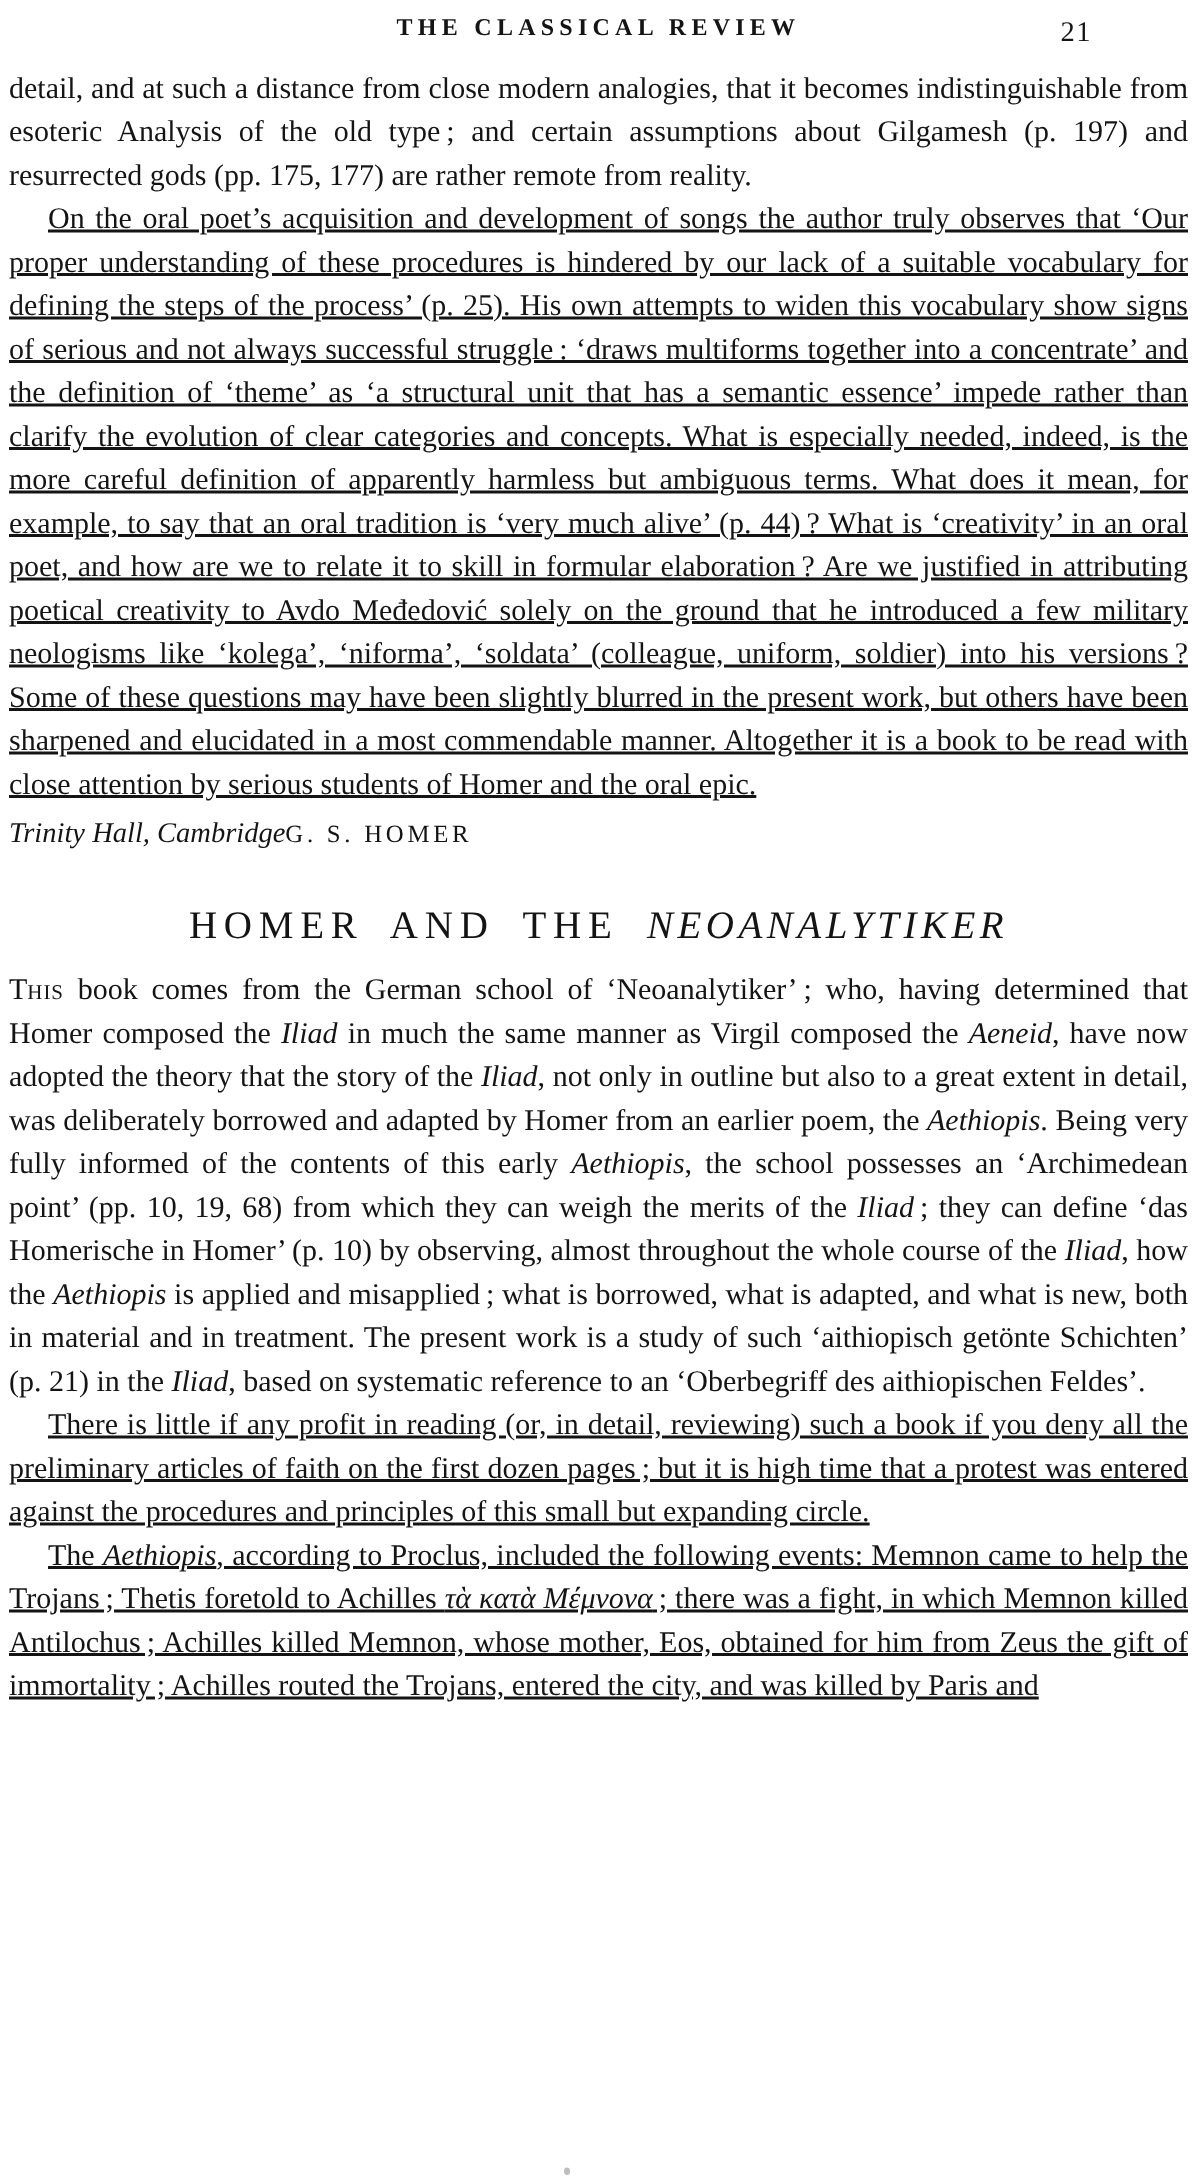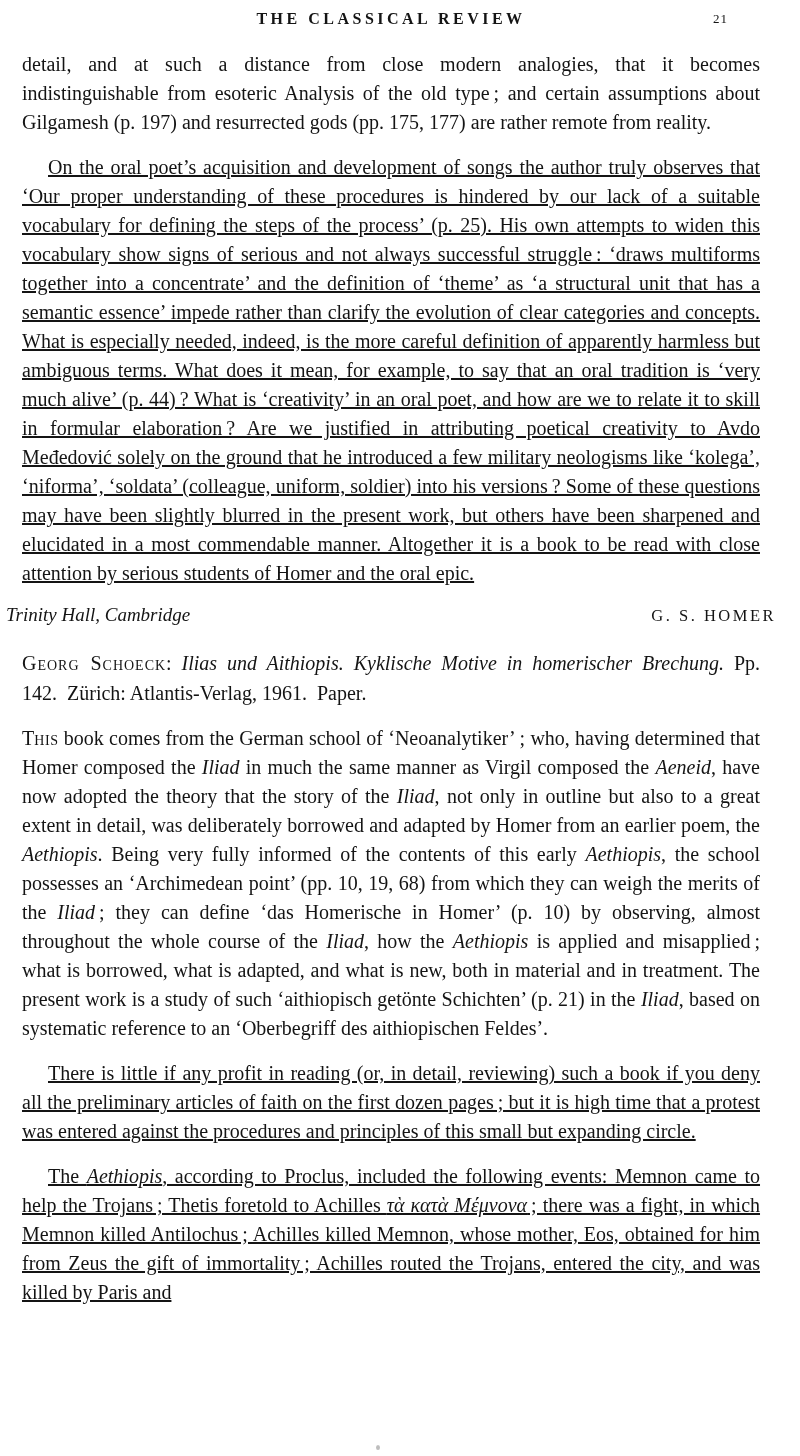--- a/index.html
+++ b/index.html
@@ -8,60 +8,60 @@
     width: 800px;
     height: 1456px;
     background: #ffffff;
     overflow: hidden;
   }
   .page {
     position: relative;
     box-sizing: border-box;
     width: 800px;
     height: 1456px;
-    padding: 8px 24px 0 6px;
+    padding: 8px 8px 0 6px;
     font-family: "Liberation Serif", "DejaVu Serif", serif;
     color: #141414;
     background: #ffffff;
   }
   
   .running-head {
     position: relative;
     text-align: center;
     margin-top: 2px;
     height: 24px;
   }
   .journal-title {
     font-size: 16px;
     font-weight: bold;
     letter-spacing: 3.5px;
   }
   .page-number {
     position: absolute;
-    right: 48px;
+    right: 64px;
     top: 1px;
-    font-size: 13px;
+    font-size: 19px;
     letter-spacing: 1px;
   }
   
   .review-end { margin-top: 11px; }
   .article-body { margin-top: 14px; }
   .page p {
-    margin: 16px;
+    margin: 0;
     font-size: 20px;
     line-height: 29px;
     text-align: justify;
   }
   p.indent { text-indent: 26px; text-decoration: underline; }
   .seg-i { font-style: italic; }
   .seg-sc { font-variant: small-caps; letter-spacing: 0.6px; }
   
   .signature {
     display: flex;
-    justify-content: space-between;
+    justify-content: flex-start;
     align-items: baseline;
     margin-top: 7px;
   }
   .affiliation { font-style: italic; font-size: 19px; }
   .reviewer { font-size: 16.5px; letter-spacing: 2.5px; }
   
   .article-heading {
     margin: 35px 0 0 0;
     text-align: center;
     font-weight: normal;
@@ -102,22 +102,22 @@
   <section class="review-end">
       <p><span>detail, and at such a distance from close modern analogies, that it becomes indistinguishable from esoteric Analysis of the old type ; and certain assumptions about Gilgamesh (p. 197) and resurrected gods (pp. 175, 177) are rather remote from reality.</span></p>
       <p class="indent"><span>On the oral poet’s acquisition and development of songs the author truly observes that ‘Our proper understanding of these procedures is hindered by our lack of a suitable vocabulary for defining the steps of the process’ (p. 25). His own attempts to widen this vocabulary show signs of serious and not always successful struggle : ‘draws multiforms together into a concentrate’ and the definition of ‘theme’ as ‘a structural unit that has a semantic essence’ impede rather than clarify the evolution of clear categories and concepts. What is especially needed, indeed, is the more careful definition of apparently harmless but ambiguous terms. What does it mean, for example, to say that an oral tradition is ‘very much alive’ (p. 44) ? What is ‘creativity’ in an oral poet, and how are we to relate it to skill in formular elaboration ? Are we justified in attributing poetical creativity to Avdo Međedović solely on the ground that he introduced a few military neologisms like ‘kolega’, ‘niforma’, ‘soldata’ (colleague, uniform, soldier) into his versions ? Some of these questions may have been slightly blurred in the present work, but others have been sharpened and elucidated in a most commendable manner. Altogether it is a book to be read with close attention by serious students of Homer and the oral epic.</span></p>
     </section>
 
   <div class="signature">
     <span class="affiliation">Trinity Hall, Cambridge</span>
     <span class="reviewer">G. S. HOMER</span>
   </div>
 
+  <h1 class="article-heading"><span>HOMER AND THE </span><span class="seg-i">NEOANALYTIKER</span></h1>
 
-  <p class="citation"><span class="seg-sc">Georg Schoeck</span><span>: </span><span class="seg-i">Ilias und Aithiopis.</span><span> </span><span class="seg-i">Kyklische Motive in homerischer Brechung.</span><span> Pp. 142. Zürich: Atlantis-Verlag, 1961. Paper.</span></p>
 
   <section class="article-body">
       <p><span>T</span><span class="seg-sc">his</span><span> book comes from the German school of ‘Neoanalytiker’ ; who, having determined that Homer composed the </span><span class="seg-i">Iliad</span><span> in much the same manner as Virgil composed the </span><span class="seg-i">Aeneid</span><span>, have now adopted the theory that the story of the </span><span class="seg-i">Iliad</span><span>, not only in outline but also to a great extent in detail, was deliberately borrowed and adapted by Homer from an earlier poem, the </span><span class="seg-i">Aethiopis</span><span>. Being very fully informed of the contents of this early </span><span class="seg-i">Aethiopis</span><span>, the school possesses an ‘Archimedean point’ (pp. 10, 19, 68) from which they can weigh the merits of the </span><span class="seg-i">Iliad</span><span> ; they can define ‘das Homerische in Homer’ (p. 10) by observing, almost throughout the whole course of the </span><span class="seg-i">Iliad</span><span>, how the </span><span class="seg-i">Aethiopis</span><span> is applied and misapplied ; what is borrowed, what is adapted, and what is new, both in material and in treatment. The present work is a study of such ‘aithiopisch getönte Schichten’ (p. 21) in the </span><span class="seg-i">Iliad</span><span>, based on systematic reference to an ‘Oberbegriff des aithiopischen Feldes’.</span></p>
       <p class="indent"><span>There is little if any profit in reading (or, in detail, reviewing) such a book if you deny all the preliminary articles of faith on the first dozen pages ; but it is high time that a protest was entered against the procedures and principles of this small but expanding circle.</span></p>
       <p class="indent"><span>The </span><span class="seg-i">Aethiopis</span><span>, according to Proclus, included the following events: Memnon came to help the Trojans ; Thetis foretold to Achilles </span><span class="seg-i">τὰ κατὰ Μέμνονα</span><span> ; there was a fight, in which Memnon killed Antilochus ; Achilles killed Memnon, whose mother, Eos, obtained for him from Zeus the gift of immortality ; Achilles routed the Trojans, entered the city, and was killed by Paris and</span></p>
     </section>
 
   <div class="scan-speck"></div>
 
 </div>

